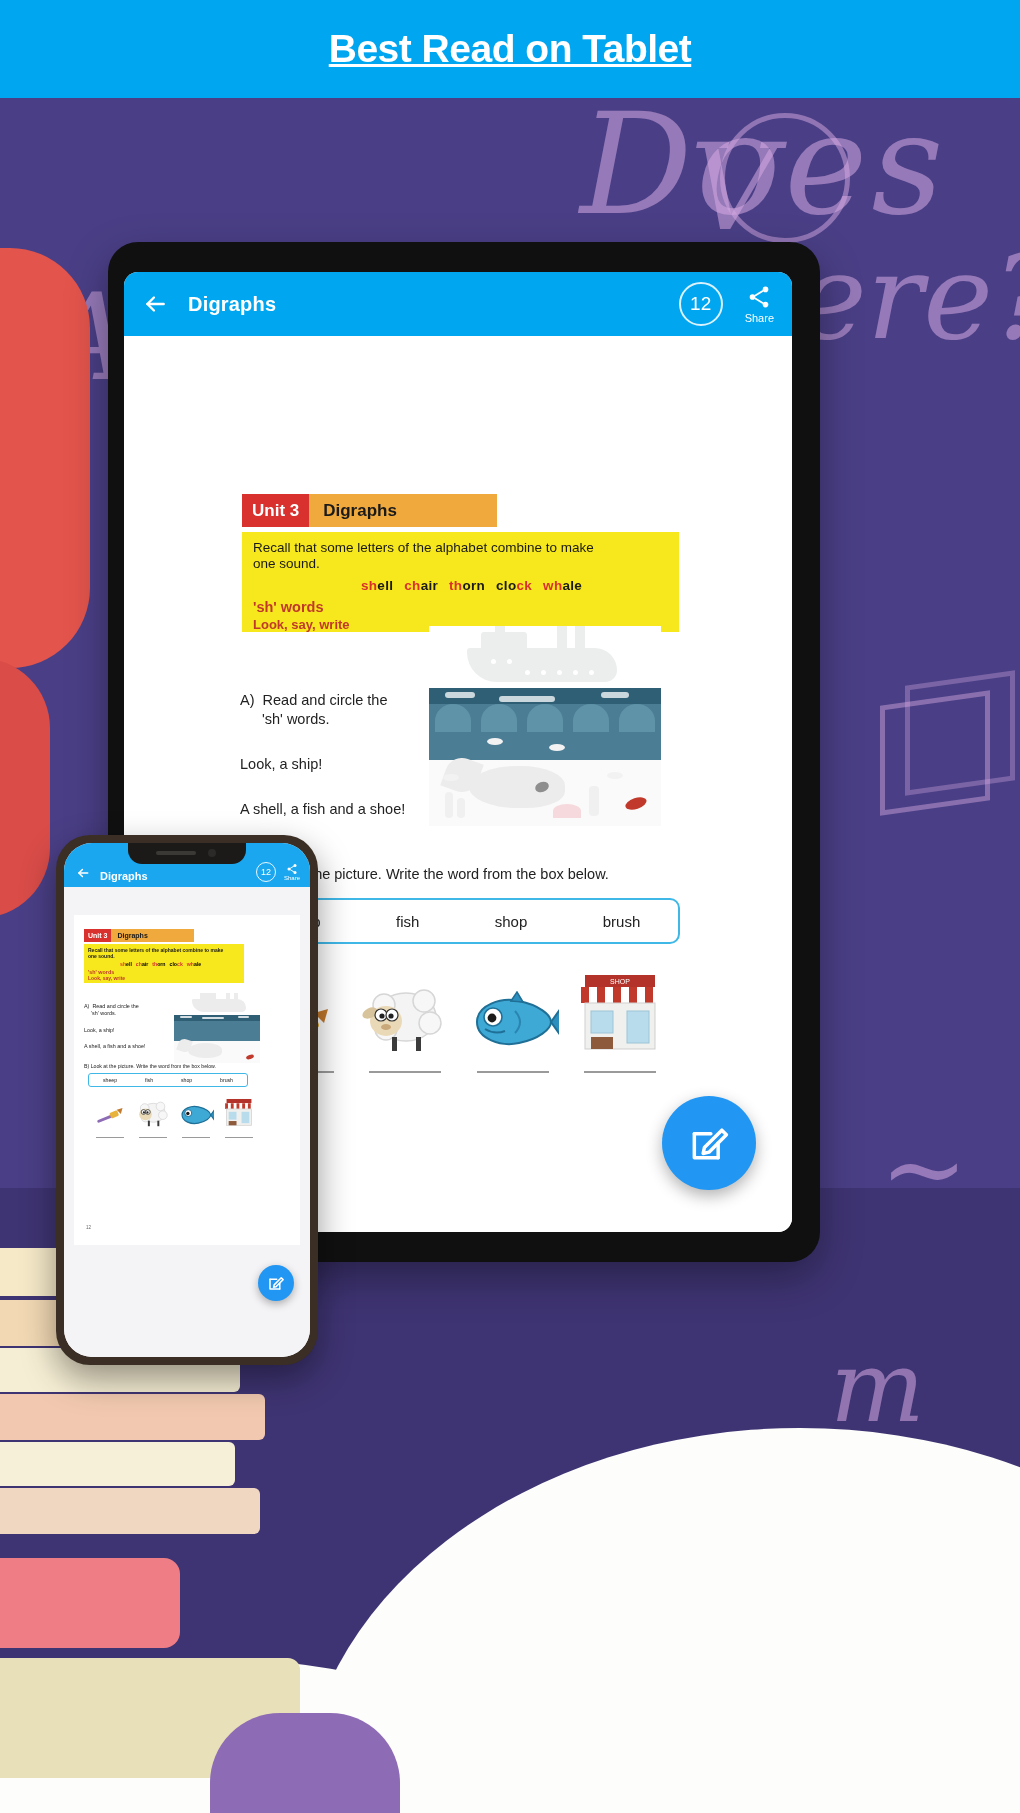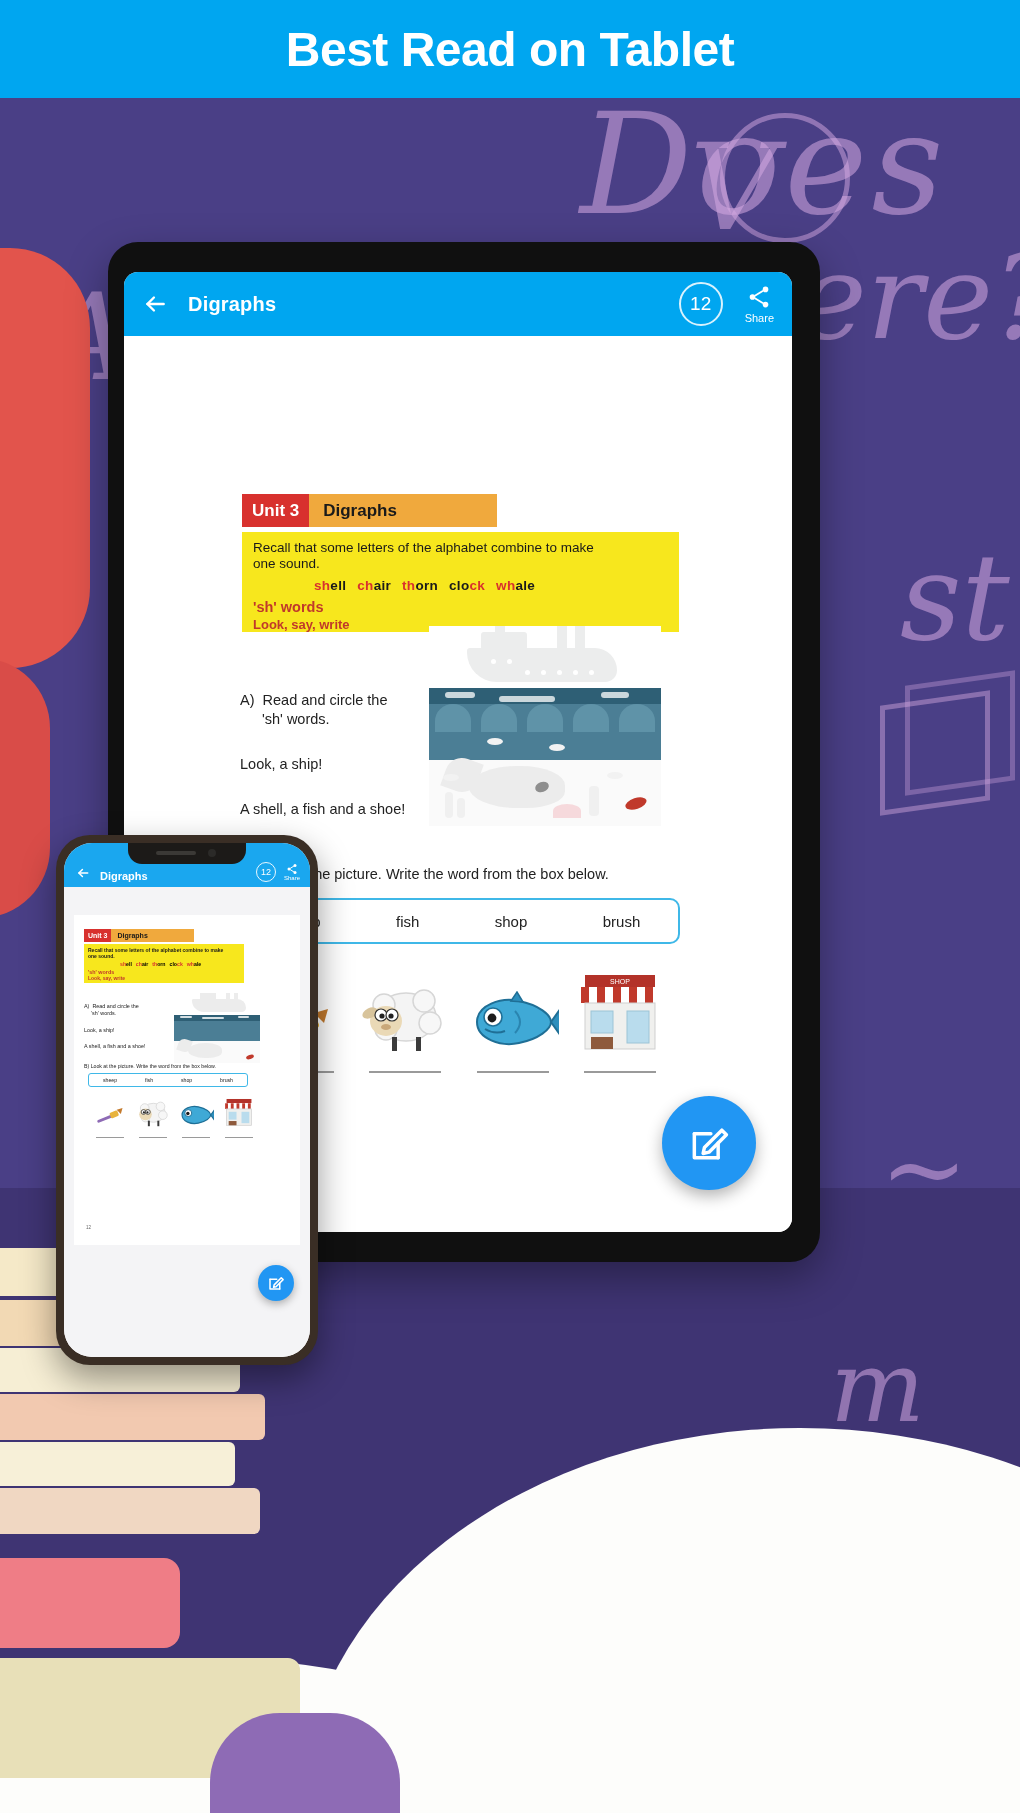--- a/index.html
+++ b/index.html
@@ -9,22 +9,23 @@
     overflow: hidden; background: #ffffff;
   }
   #root { position: relative; width: 1020px; height: 1813px; overflow: hidden; }
 
   
   .promo-banner {
     position: absolute; left: 0; top: 0; width: 1020px; height: 98px;
     background: #00A6F0; display: flex; align-items: center; justify-content: center;
   }
   .promo-banner .promo-text {
-    color: #ffffff; font-size: 48px; font-weight: bold; letter-spacing: -0.5px;
+    color: #ffffff; font-size: 39px; font-weight: bold; letter-spacing: -0.5px;
     white-space: nowrap;
+    text-decoration: underline;
   }
 
   
   .bg-wrap { position: absolute; left: 0; top: 98px; width: 1020px; height: 1715px; overflow: hidden; background: #ffffff; }
   .bg-purple {
     position: absolute; left: -40px; top: -10px; width: 1110px; height: 1120px;
     background: #4a3f86;
   }
   .bg-purple-lower {
     position: absolute; left: -40px; top: 1090px; width: 1110px; height: 640px;
@@ -120,21 +121,21 @@
 
   .unit-head { position: absolute; left: 118px; top: 158px; display: flex; height: 33px; width: 255px; }
   .unit-tag { background: #d8312e; color: #fff; font-size: 17px; font-weight: bold;
               padding: 0 10px; display: flex; align-items: center; }
   .unit-name { background: #f0a93d; color: #1a1a1a; font-size: 17px; font-weight: bold;
                flex: 1; display: flex; align-items: center; padding-left: 14px; }
 
   .yellow-box { position: absolute; left: 118px; top: 196px; width: 437px; height: 100px;
                 background: #f7e71d; padding: 8px 10px 6px 11px; }
   .yb-line { font-size: 13.5px; color: #1a1a1a; line-height: 1.22; font-weight: 500; }
-  .yb-words { margin-top: 5px; margin-left: 61px; font-size: 13.5px; font-weight: bold; letter-spacing: .3px; }
+  .yb-words { margin-top: 5px; margin-left: 108px; font-size: 13.5px; font-weight: bold; letter-spacing: .3px; }
   .yb-words .w { margin-right: 11px; color: #1a1a1a; }
   .yb-words .dg { color: #d8312e; }
   .yb-sh { margin-top: 6px; font-size: 14.5px; font-weight: bold; color: #c0392b; }
   .yb-lsw { margin-top: 2px; font-size: 13px; font-weight: bold; color: #c0392b; }
 
   .qa { position: absolute; left: 116px; top: 355px; width: 200px; }
   .qa-line { font-size: 14.5px; color: #222; line-height: 1.3; }
   .qa-line.indent { margin-left: 22px; }
   .qa-gap { height: 26px; }
 
@@ -258,21 +259,20 @@
 
   <div class="bg-wrap">
     <div class="bg-purple"></div>
     <div class="bg-purple-lower"></div>
 
     <div class="doodle d1">Does</div>
     <div class="circle-doodle"></div>
     <div class="doodle d2">V</div>
     <div class="doodle d3">where?</div>
     <div class="doodle d4">A</div>
-    <div class="doodle d5">st</div>
     <div class="cube-doodle"></div>
     <div class="cube-doodle2"></div>
     <div class="doodle d6">~</div>
     <div class="doodle d7">m</div>
 
     <div class="red-blob"></div>
     <div class="red-blob2"></div>
 
     <div class="books-stack">
       <div class="book bk1"></div>

